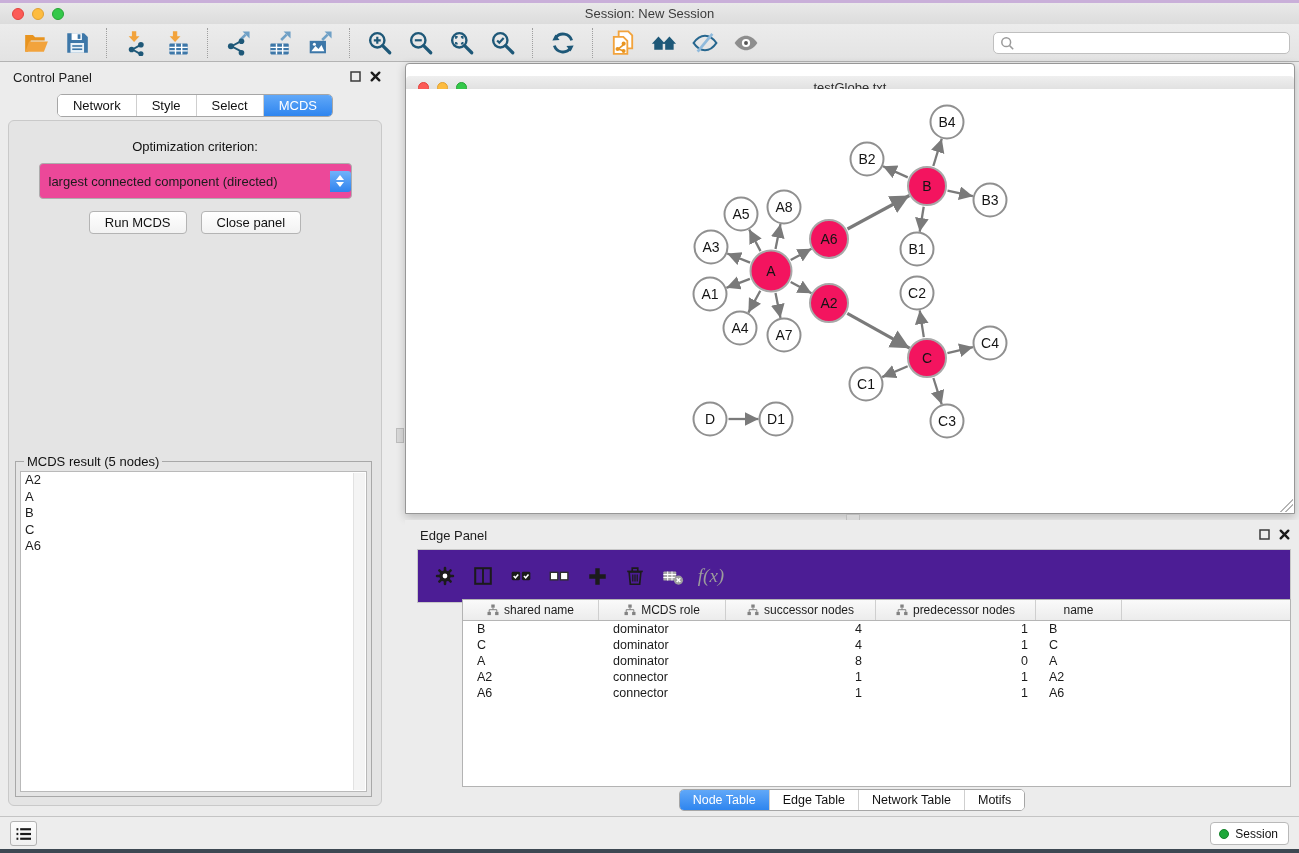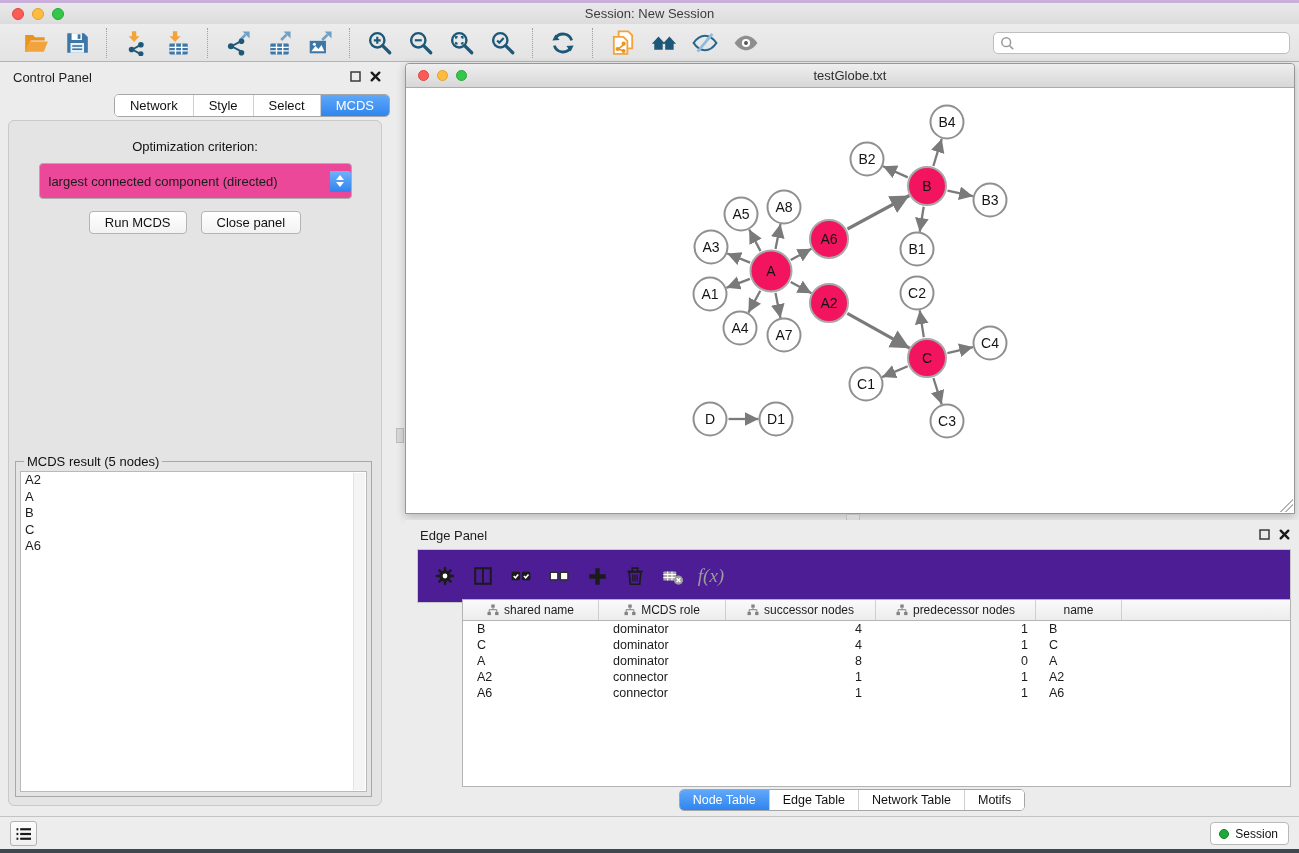--- a/index.html
+++ b/index.html
@@ -33,21 +33,21 @@
   .searchbox input { border:none; outline:none; flex:1; font-size:13px; margin-left:4px;
     font-family:"Liberation Sans",sans-serif; background:transparent; }
 
   
   .control-panel { position:absolute; left:0; top:62px; width:390px; height:754px; background:#ececec; }
   .panel-head { position:absolute; left:0; top:0; right:0; height:26px; }
   .panel-head .p-title { position:absolute; left:13px; top:8px; font-size:13px; color:#1d1d1d; }
   .panel-head .p-icons { position:absolute; right:8px; top:8px; display:flex; gap:7px; align-items:center; }
 
   .cp-tabs-row { position:absolute; left:0; top:28px; right:0; height:30px;
-    display:flex; justify-content:flex-end; align-items:center; }
+    display:flex; justify-content:center; align-items:center; }
   .seg { display:inline-flex; background:#fff; border:1px solid #a6a6a6; border-radius:5px;
     overflow:hidden; }
   .seg button { font-size:13px; font-family:inherit; padding:3px 15px; background:#fff;
     border:none; border-left:1px solid #cfcfcf; color:#111; cursor:default; }
   .seg button:first-child { border-left:none; }
   .seg button.active { background:linear-gradient(#61a8f8,#2e85ef); color:#fff; }
 
   .cp-body { position:absolute; left:8px; right:8px; top:58px; bottom:10px;
     background:#e4e4e4; border:1px solid #c9c9c9; border-radius:6px; }
   .opt-label { margin-top:18px; text-align:center; font-size:13px; color:#111; }
@@ -79,21 +79,21 @@
   .v-split-grip { position:absolute; left:396px; top:428px; width:8px; height:15px;
     background:#d8d8d8; border:1px solid #bdbdbd; }
   .h-split-grip { position:absolute; left:846px; top:514px; width:14px; height:7px;
     background:#d8d8d8; border:1px solid #bdbdbd; }
 
   
   .net-window { position:absolute; left:405px; top:63px; width:890px; height:451px;
     background:#fff; border:1px solid #979797; border-radius:4px 4px 0 0;
     box-shadow:0 3px 10px rgba(0,0,0,.22); }
   .net-titlebar { position:relative; height:24px; background:linear-gradient(#efefef,#d7d7d7);
-    border-bottom:1px solid #ababab; border-radius:4px 4px 0 0; }
+    border-bottom:1px solid #ababab; border-radius:4px 4px 0 0;margin-top:12px; }
   .net-titlebar .lights { top:6px; }
   .net-titlebar .title { position:absolute; left:0; right:0; top:4px; text-align:center;
     font-size:13px; color:#2e2e2e; }
   .net-canvas { position:absolute; left:0; right:0; top:25px; bottom:0; background:#fff; overflow:hidden; }
   .net-resize-grip { position:absolute; right:1px; bottom:1px; width:13px; height:13px;
     background:
       linear-gradient(135deg, transparent 48%, #b5b5b5 48%, #b5b5b5 55%, transparent 55%) ,
       linear-gradient(135deg, transparent 68%, #b5b5b5 68%, #b5b5b5 75%, transparent 75%);
   }
   svg text.node-label { font-family:"Liberation Sans","DejaVu Sans",sans-serif; font-size:14px; fill:#141414; }

